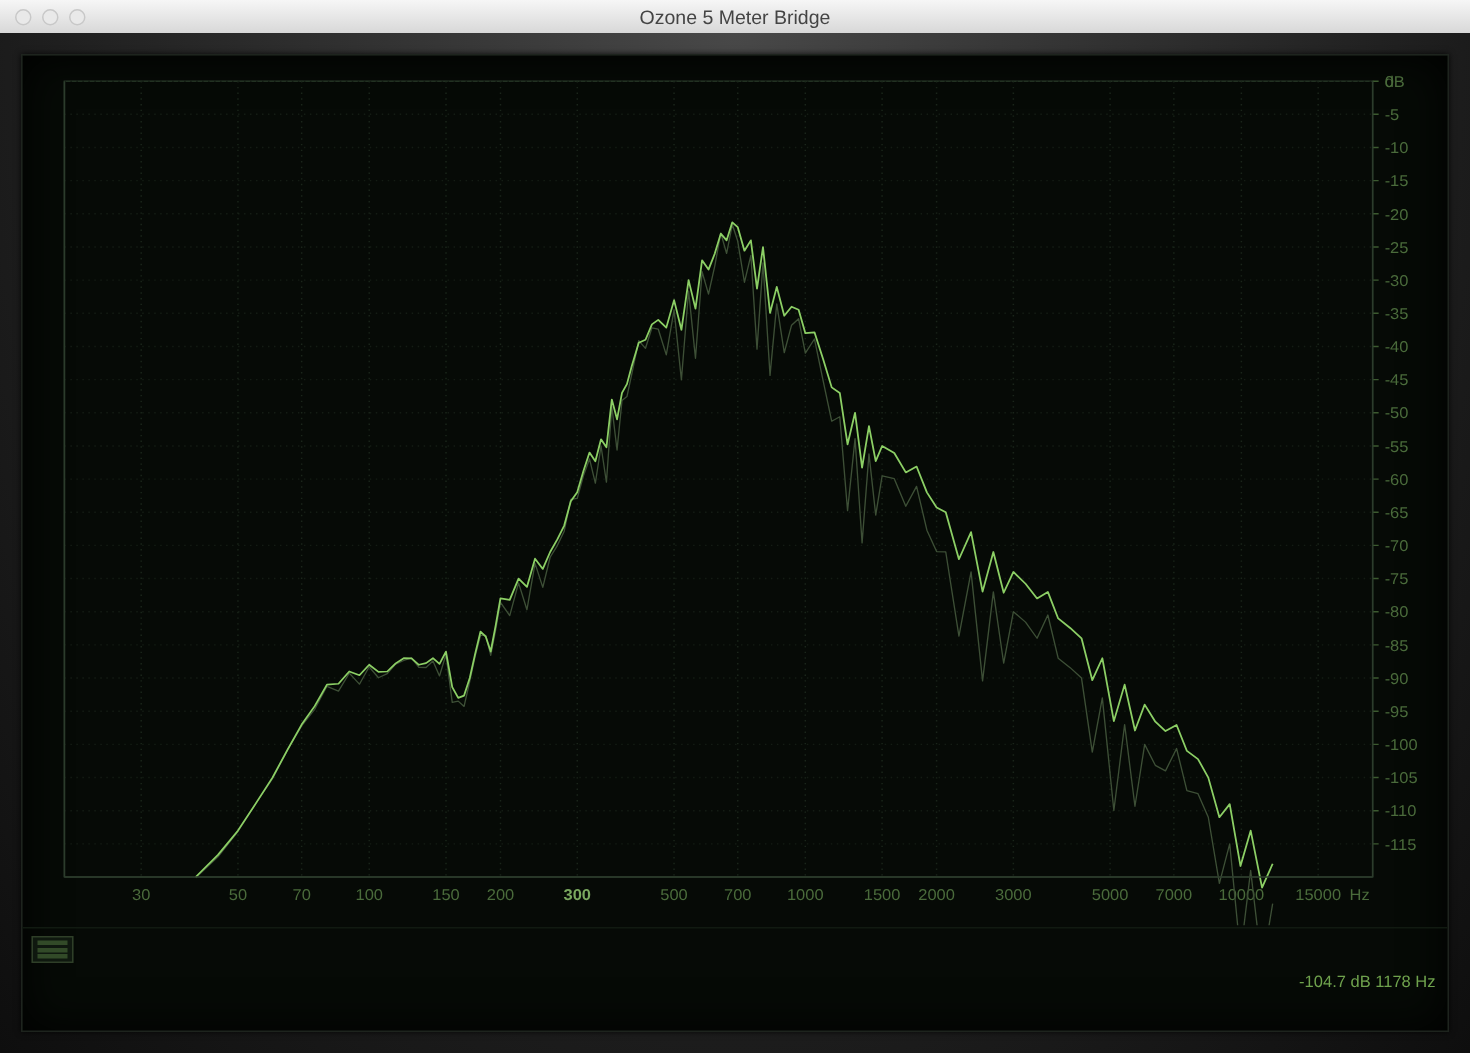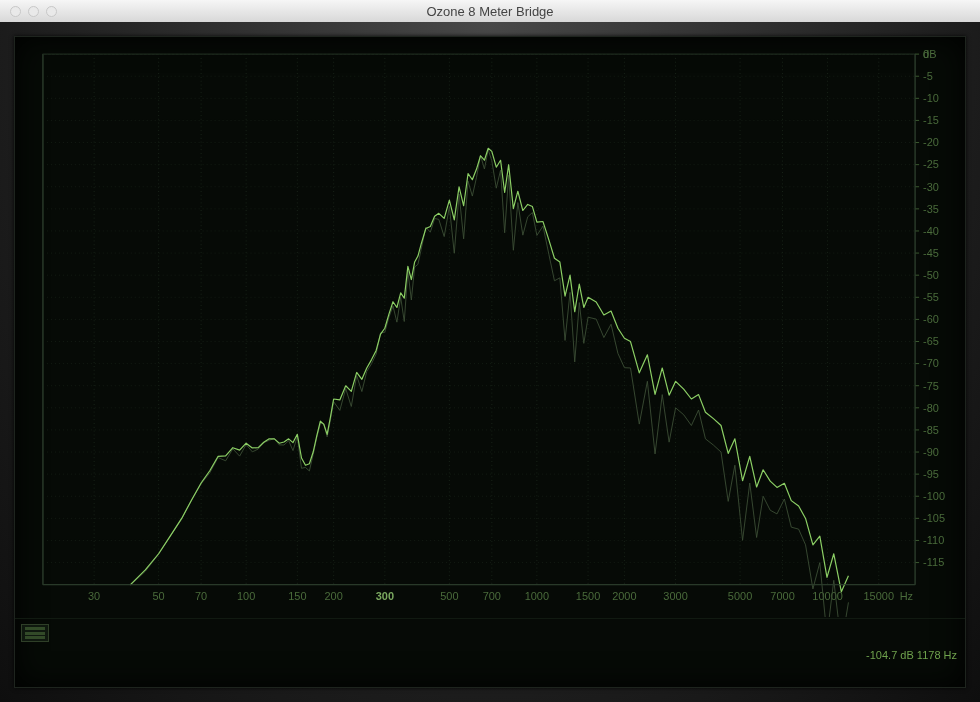--- a/index.html
+++ b/index.html
@@ -173,21 +173,21 @@
 </style>
 </head>
 <body>
 
 <div class="titlebar">
   <div class="traffic">
     <span></span>
     <span></span>
     <span></span>
   </div>
-  <div class="title">Ozone 8 Meter Bridge</div>
+  <div class="title">Ozone 5 Meter Bridge</div>
 </div>
 
 <div class="plugin">
   <div class="inner">
 
     <div class="chart-wrap">
       <svg class="chart" id="chart-svg" preserveAspectRatio="none" viewBox="0 0 952 610">
           <rect x="28" y="18" width="874" height="558" class="plot-border"></rect>
           <line x1="28" y1="18" x2="902" y2="18" class="grid-line-h"></line>
           <line x1="902" y1="18" x2="906" y2="18" class="ytick"></line>

